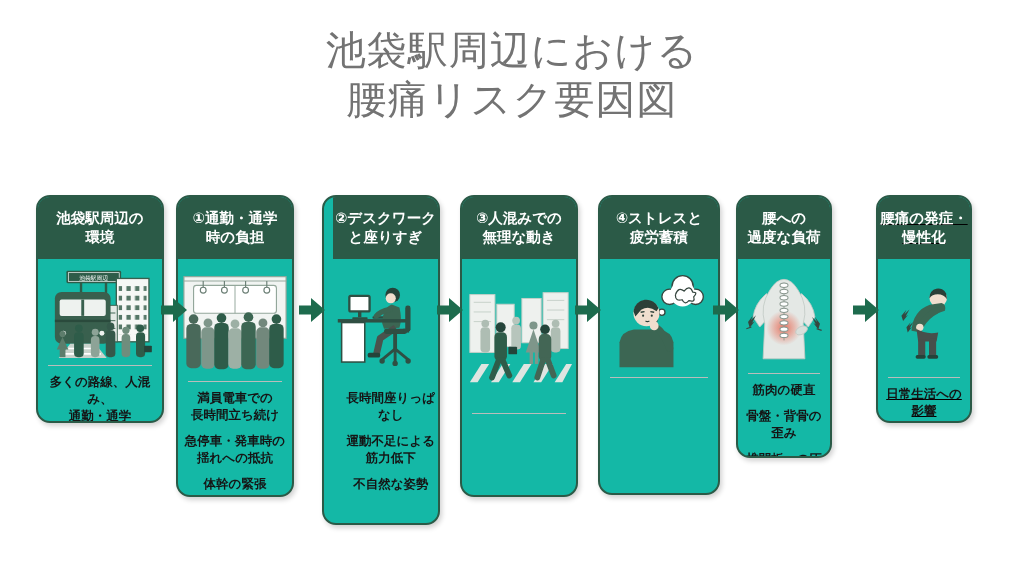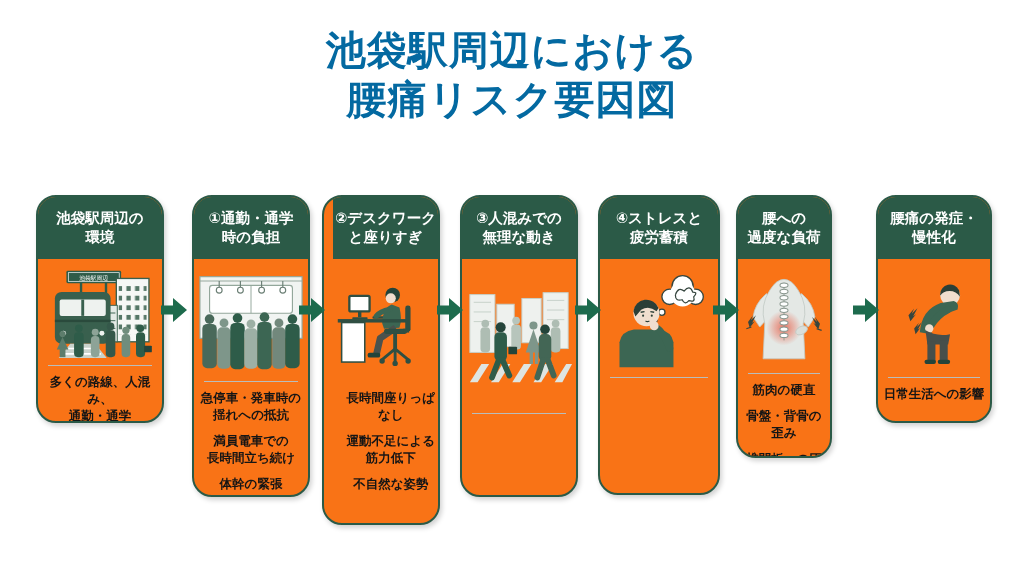--- a/index.html
+++ b/index.html
@@ -3,26 +3,26 @@
 <meta charset="utf-8">
 <style>
   html,body{margin:0;padding:0;}
   body{
     width:1024px;height:572px;position:relative;overflow:hidden;
     background:#ffffff;
     font-family:"Liberation Sans","DejaVu Sans",sans-serif;
   }
   .title{
     position:absolute;top:26px;left:0;width:1024px;
-    text-align:center;font-size:40px;font-weight:700;line-height:1.22;
-    color:#0369a1;white-space:pre-line;letter-spacing:1px;
+    text-align:center;font-size:40px;font-weight:400;line-height:1.22;
+    color:#737373;white-space:pre-line;letter-spacing:1px;
   }
   .card{
-    position:absolute;top:195px;background:#f97316;
-    border:2px solid #2b5a47;border-radius:20px;
+    position:absolute;top:195px;background:#14b8a6;
+    border:2px solid #2b5a47;border-radius:14px;
     box-shadow:2px 3px 5px rgba(0,0,0,.18);
     overflow:hidden;display:flex;flex-direction:column;box-sizing:border-box;
   }
   .card-header{
     background:#2b5a47;color:#ffffff;font-weight:700;font-size:14.5px;
     line-height:1.32;text-align:center;white-space:pre-line;
     display:flex;align-items:center;justify-content:center;
     height:62px;flex:0 0 auto;padding:0 2px;
   }
   .illus{
@@ -100,21 +100,21 @@
       </g>
     </svg>
   </div>
   <div class="divider"></div>
   <div class="items">
     <div class="item">多くの路線、人混み、
 通勤・通学</div>
   </div>
 </div>
 
-<div class="card" style="left:192px;width:118px;height:302px;">
+<div class="card" style="left:176px;width:118px;height:302px;">
   <div class="card-header">①通勤・通学
 時の負担</div>
   <div class="illus" style="height:116px;">
     <svg width="106" height="108" viewBox="0 0 110 100">
       <rect x="2" y="4" width="106" height="64" fill="#f1f4f2" stroke="#93a79b" stroke-width="1.2"></rect>
       <rect x="12" y="13" width="86" height="29" rx="3" fill="#ffffff" stroke="#93a79b" stroke-width="1.2"></rect>
       <line x1="55" y1="13" x2="55" y2="42" stroke="#93a79b" stroke-width="1"></line>
       <line x1="2" y1="8.5" x2="108" y2="8.5" stroke="#93a79b" stroke-width="1"></line>
       <g stroke="#6b7f75" stroke-width="1.2" fill="none">
         <line x1="22" y1="8.5" x2="22" y2="15"></line>
@@ -139,24 +139,24 @@
           <rect x="61.5" y="51" width="15" height="49" rx="5" fill="#3c6653"></rect>
         <circle cx="84" cy="52" r="4.6" fill="#72887c"></circle>
           <rect x="77" y="56.5" width="14" height="43" rx="5" fill="#72887c"></rect>
         <circle cx="98" cy="48" r="5" fill="#2e5c49"></circle>
           <rect x="90.5" y="53" width="15" height="46" rx="5" fill="#2e5c49"></rect>
       </g>
     </svg>
   </div>
   <div class="divider"></div>
   <div class="items">
+    <div class="item">満員電車での
+長時間立ち続け</div>
     <div class="item">急停車・発車時の
 揺れへの抵抗</div>
-    <div class="item">満員電車での
-長時間立ち続け</div>
     <div class="item">体幹の緊張</div>
   </div>
 </div>
 
 <div class="card" style="left:322px;width:118px;height:330px;align-items:flex-end;">
   <div class="card-header">②デスクワーク
 と座りすぎ</div>
   <div class="illus" style="height:116px;">
     <svg width="106" height="108" viewBox="0 0 110 100">
 
@@ -326,21 +326,21 @@
     </svg>
   </div>
   <div class="divider"></div>
   <div class="items">
     <div class="item">筋肉の硬直</div>
     <div class="item">骨盤・背骨の歪み</div>
     <div class="item">椎間板への圧力</div>
   </div>
 </div>
 
-<div class="card" style="left:876px;width:116px;height:228px;">
+<div class="card" style="left:876px;width:96px;height:228px;text-decoration:underline;">
   <div class="card-header">腰痛の発症・
 慢性化</div>
   <div class="illus" style="height:112px;">
     <svg width="104" height="104" viewBox="0 0 110 100">
 
       <circle cx="72" cy="25" r="10.5" fill="#f0dece"></circle>
       <path d="M61.5,24 a10.5,10.5 0 0 1 20,-4.5 l1,7 q-4,-6 -11,-6 q-7,0 -10,5 z" fill="#2b3f37"></path>
 
       <path d="M40,64 Q42,40 62,33 L76,31 Q82,33 80,40 L66,45 Q54,51 52,66 Z" fill="#3c6653"></path>
 

